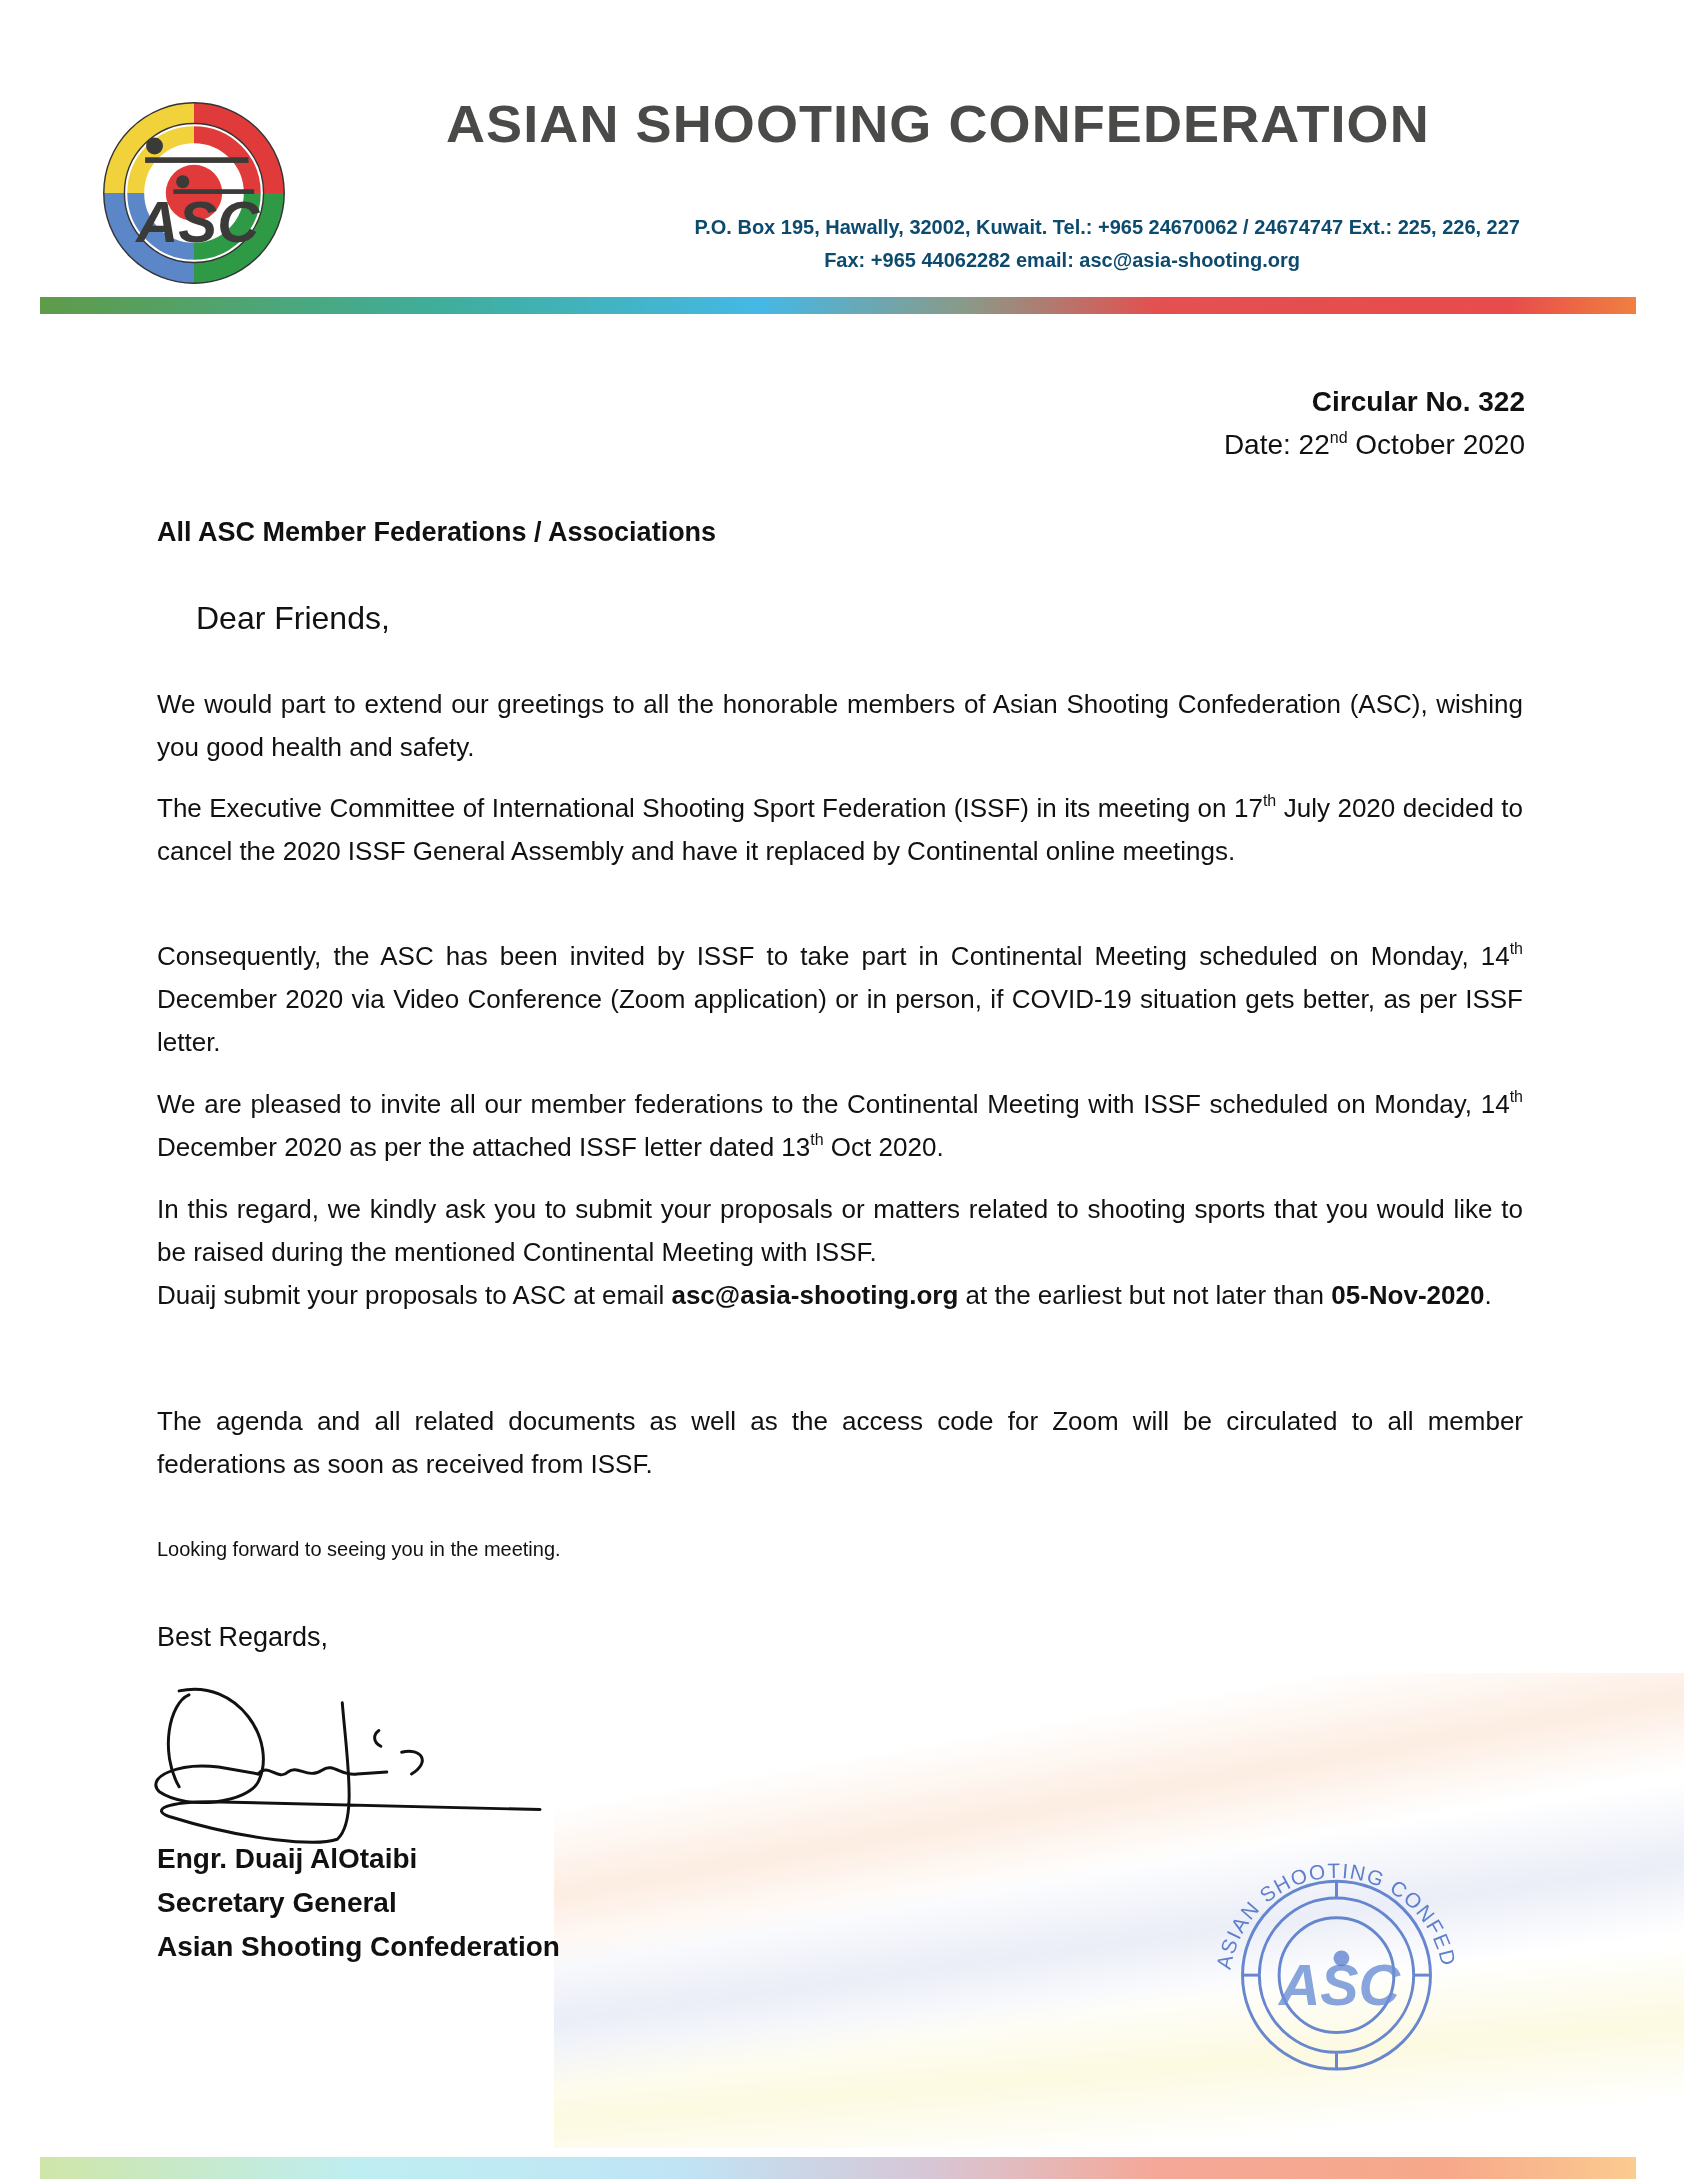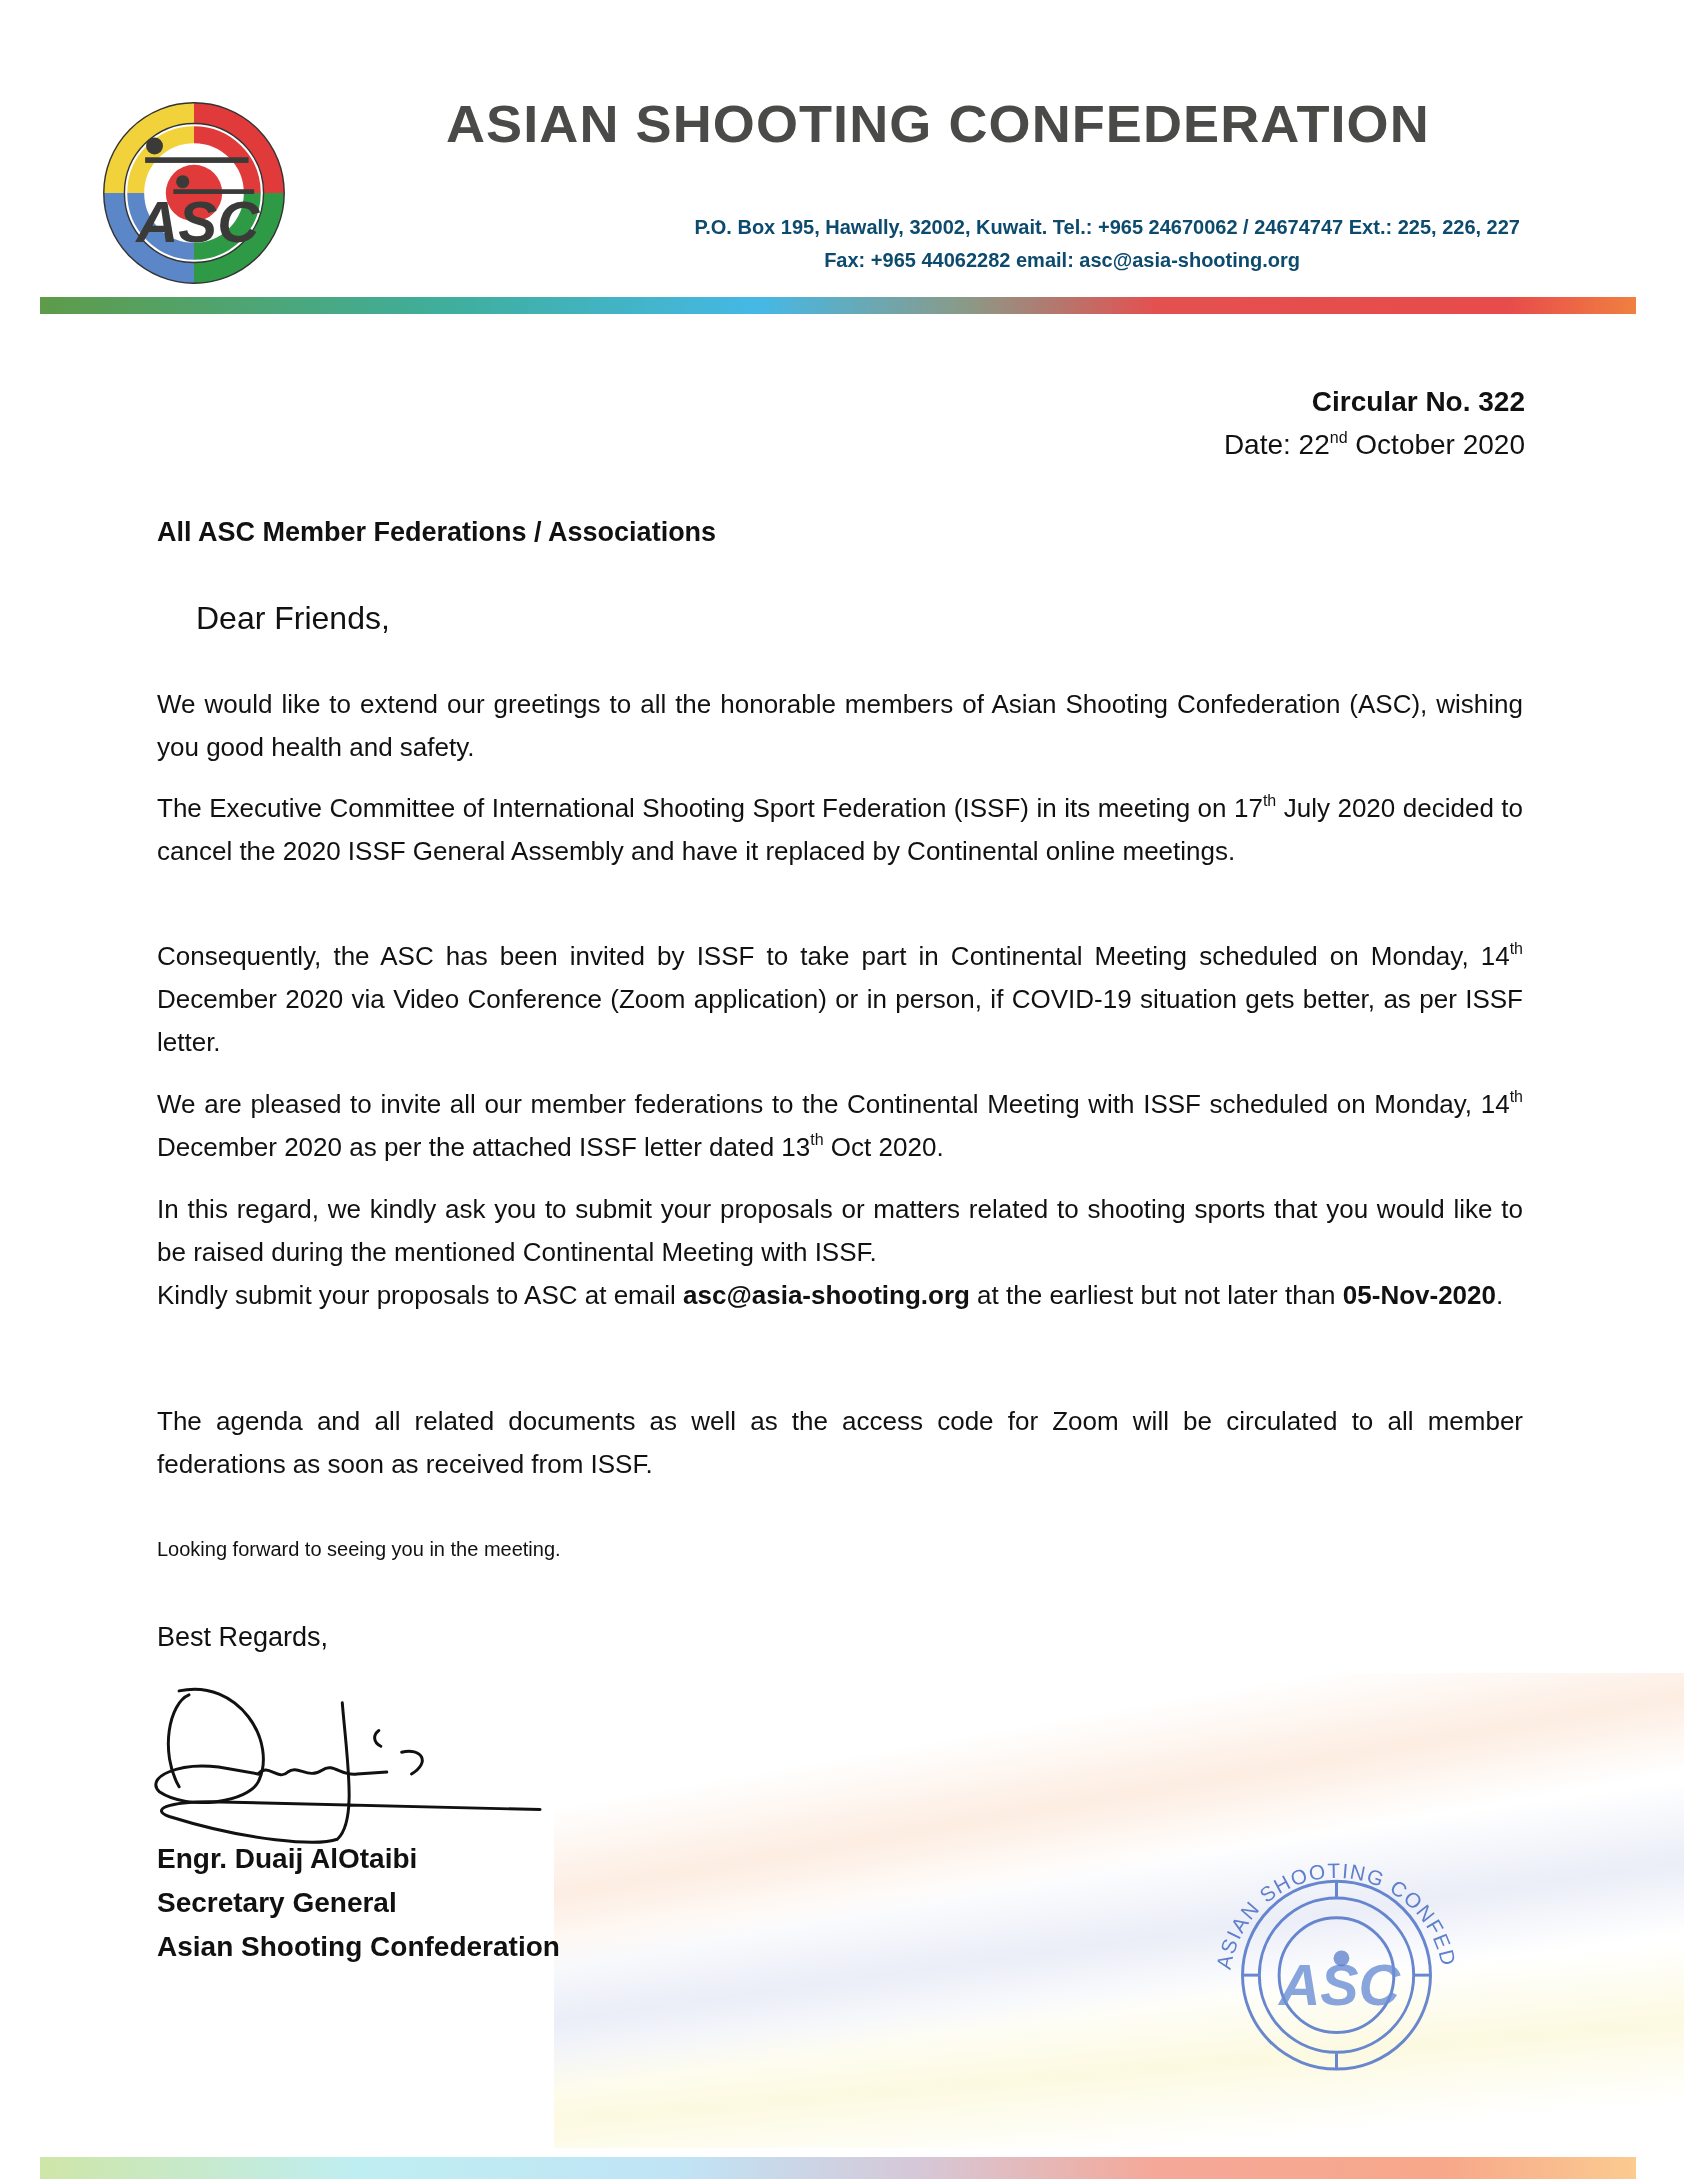--- a/index.html
+++ b/index.html
@@ -112,31 +112,31 @@
   <div class="top-bar"></div>
 </div>
 
 <div class="doc">
   <div class="circular-no">Circular No. 322</div>
   <div class="date-line"><span>Date: 22</span><sup>nd</sup><span> October 2020</span></div>
 
   <div class="addressee">All ASC Member Federations / Associations</div>
   <div class="salutation">Dear Friends,</div>
 
-  <div class="para p1">We would like to extend our greetings to all the honorable members of Asian Shooting Confederation (ASC), wishing you good health and safety.</div>
+  <div class="para p1">We would part to extend our greetings to all the honorable members of Asian Shooting Confederation (ASC), wishing you good health and safety.</div>
 
   <div class="para p2"><span>The Executive Committee of International Shooting Sport Federation (ISSF) in its meeting on 17</span><sup>th</sup><span> July 2020 decided to cancel the 2020 ISSF General Assembly and have it replaced by Continental online meetings.</span></div>
 
   <div class="para p3"><span>Consequently, the ASC has been invited by ISSF to take part in Continental Meeting scheduled on Monday, 14</span><sup>th</sup><span> December 2020 via Video Conference (Zoom application) or in person, if COVID-19 situation gets better, as per ISSF letter.</span></div>
 
   <div class="para p4"><span>We are pleased to invite all our member federations to the Continental Meeting with ISSF scheduled on Monday, 14</span><sup>th</sup><span> December 2020 as per the attached ISSF letter dated 13</span><sup>th</sup><span> Oct 2020.</span></div>
 
   <div class="para p5">In this regard, we kindly ask you to submit your proposals or matters related to shooting sports that you would like to be raised during the mentioned Continental Meeting with ISSF.</div>
 
-  <div class="para p5b"><span>Kindly submit your proposals to ASC at email </span><b class="inline">asc@asia-shooting.org</b><span> at the earliest but not later than </span><b class="inline">05-Nov-2020</b><span>.</span></div>
+  <div class="para p5b"><span>Duaij submit your proposals to ASC at email </span><b class="inline">asc@asia-shooting.org</b><span> at the earliest but not later than </span><b class="inline">05-Nov-2020</b><span>.</span></div>
 
   <div class="para p6">The agenda and all related documents as well as the access code for Zoom will be circulated to all member federations as soon as received from ISSF.</div>
 
   <div class="closing1">Looking forward to seeing you in the meeting.</div>
   <div class="closing2">Best Regards,</div>
 
   <svg class="signature" viewBox="0 0 440 180">
     <g fill="none" stroke="#111" stroke-width="3" stroke-linecap="round">
       <path d="M40 12 C20 20, 10 70, 30 105"></path>
       <path d="M30 8 C90 -5, 130 60, 110 100 C100 120, 40 130, 10 110 C-5 95, 30 80, 70 85 L110 92"></path>

